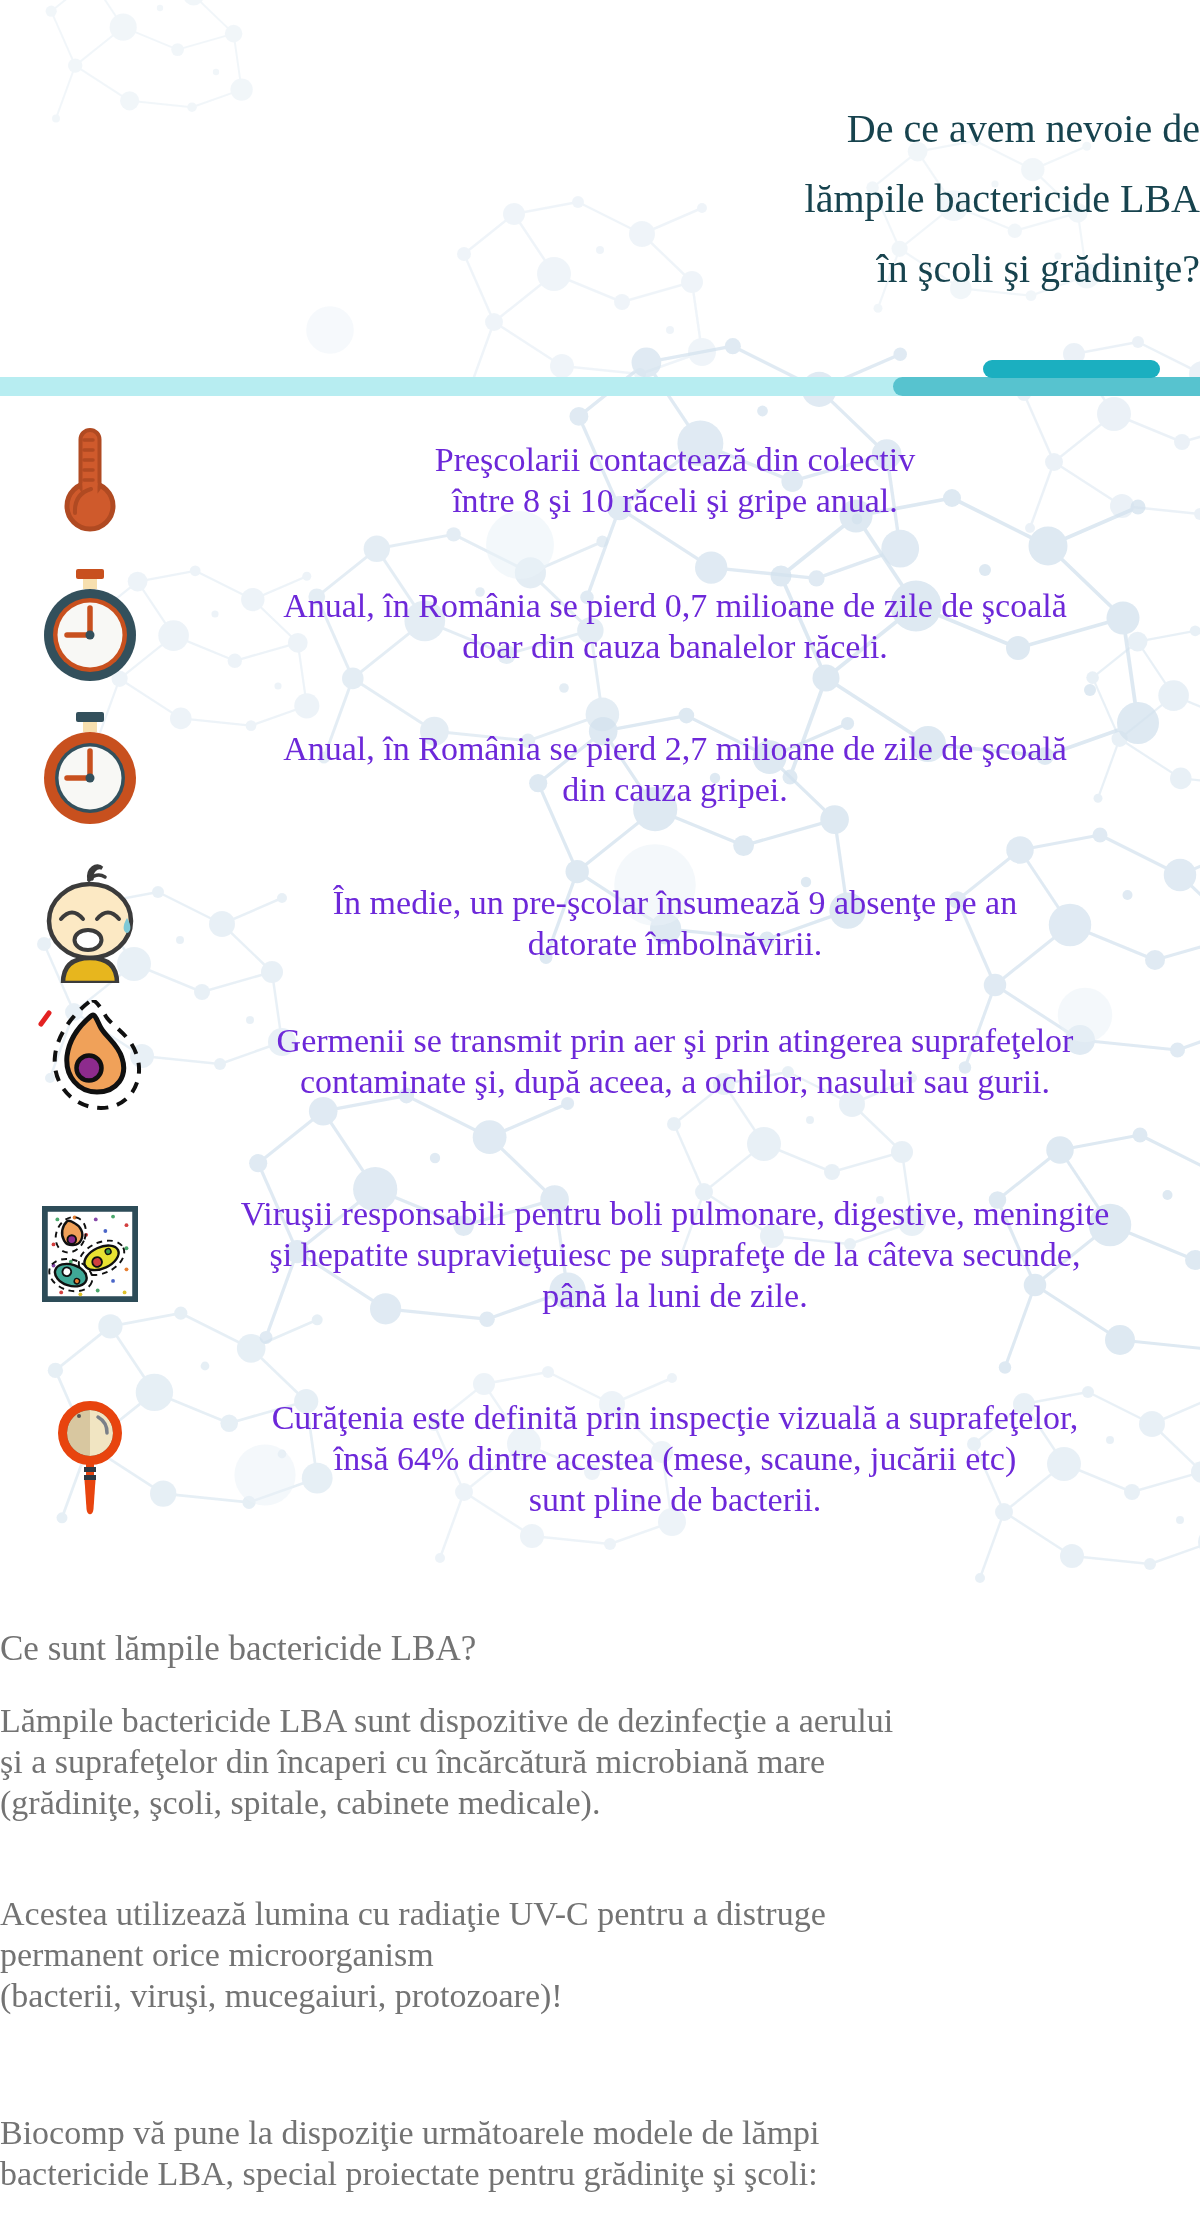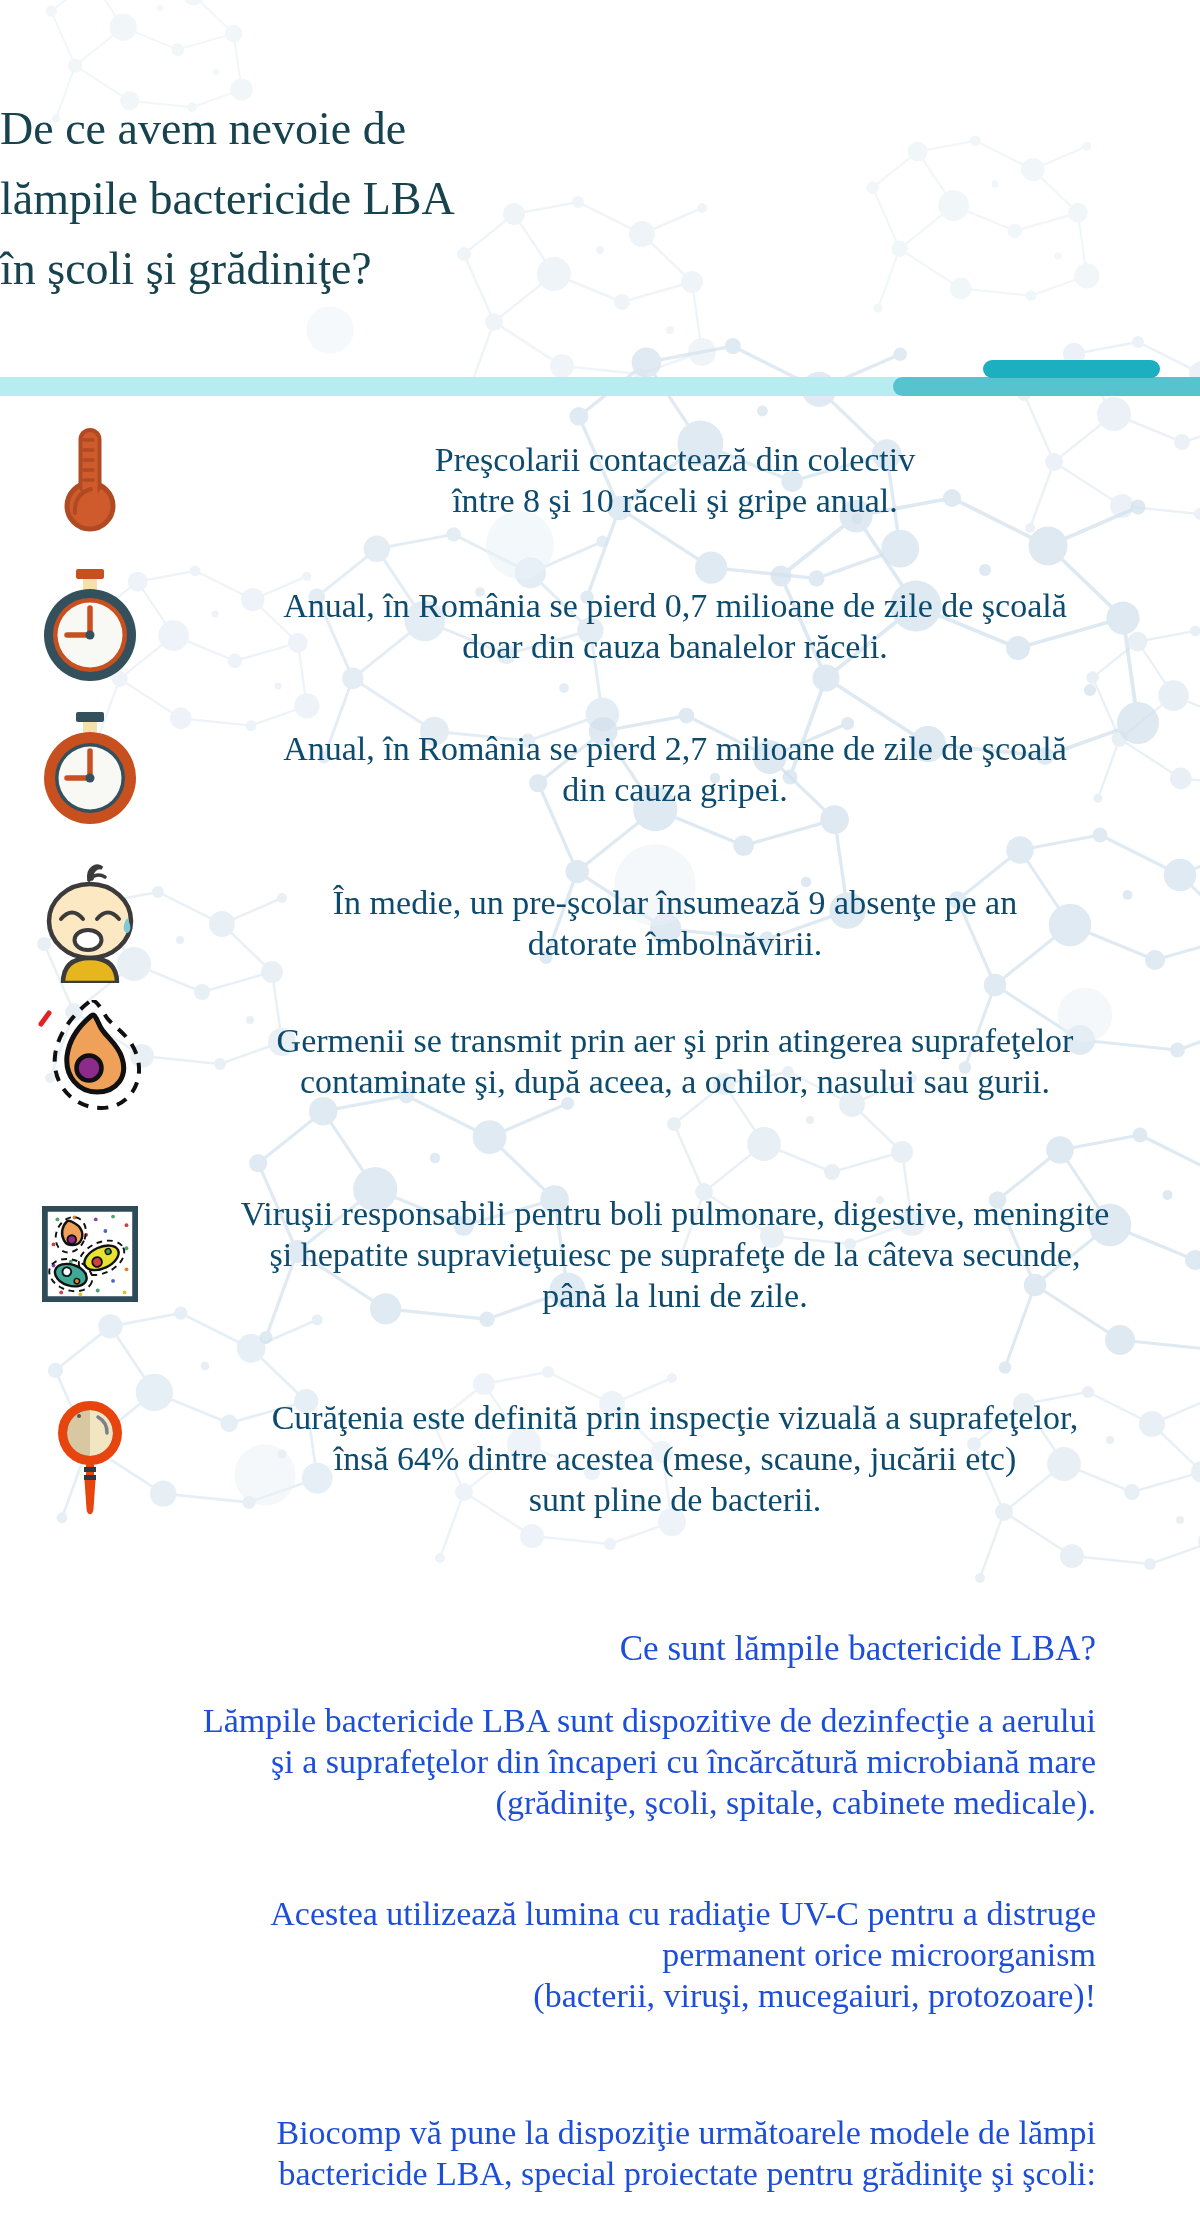--- a/index.html
+++ b/index.html
@@ -3,46 +3,46 @@
 <meta charset="utf-8">
 <style>
   html,body{margin:0;padding:0;background:#fff;}
   .page{
     position:relative;width:1200px;height:2225px;background:#ffffff;
     overflow:hidden;font-family:"Liberation Serif",serif;
   }
   .bg{position:absolute;left:0;top:0;z-index:0;}
   .title{
     position:absolute;top:94px;left:0;width:1200px;margin:0;
-    text-align:left;color:#17434e;font-weight:400;
-    font-size:46px;line-height:70px;z-index:1;
+    text-align:right;color:#17434e;font-weight:400;
+    font-size:40px;line-height:70px;z-index:1;
   }
   .title div{white-space:nowrap;}
   .bar{position:absolute;z-index:1;}
   .bar-light{left:0;top:377px;width:920px;height:19px;background:#b7edf1;}
   .bar-mid{left:893px;top:377px;width:307px;height:19px;background:#57c3cf;border-radius:10px 0 0 10px;}
   .bar-dark{left:983px;top:360px;width:177px;height:18px;background:#1bafc0;border-radius:9px;}
   .fact{
     position:absolute;left:20px;width:1170px;display:flex;align-items:center;z-index:1;
   }
   .icon-box{flex:0 0 140px;display:flex;align-items:center;justify-content:center;}
   .fact-text{
-    flex:1;text-align:center;color:#0c4a6e;font-size:34px;line-height:41px;
+    flex:1;text-align:center;color:#6d28d9;font-size:34px;line-height:41px;
   }
   .fact-text div{white-space:nowrap;}
   .f1{top:415px;height:130px;}
   .f2{top:562px;height:128px;}
   .f3{top:705px;height:128px;}
   .f4{top:859px;height:128px;}
   .f5{top:998px;height:126px;}
   .f6{top:1190px;height:128px;}
   .f7{top:1390px;height:136px;}
   .teal{
-    position:absolute;left:0;width:1096px;text-align:right;
-    color:#1d4ed8;z-index:1;font-size:34px;line-height:41px;
+    position:absolute;left:0;width:1096px;text-align:left;
+    color:#737373;z-index:1;font-size:34px;line-height:41px;
   }
   .teal div{white-space:nowrap;}
   .sec-heading{top:1628px;font-size:35px;}
   .para1{top:1700px;}
   .para2{top:1851px;margin-top:42px;}
   .cta{top:2112px;}
 </style>
 </head>
 <body>
 

